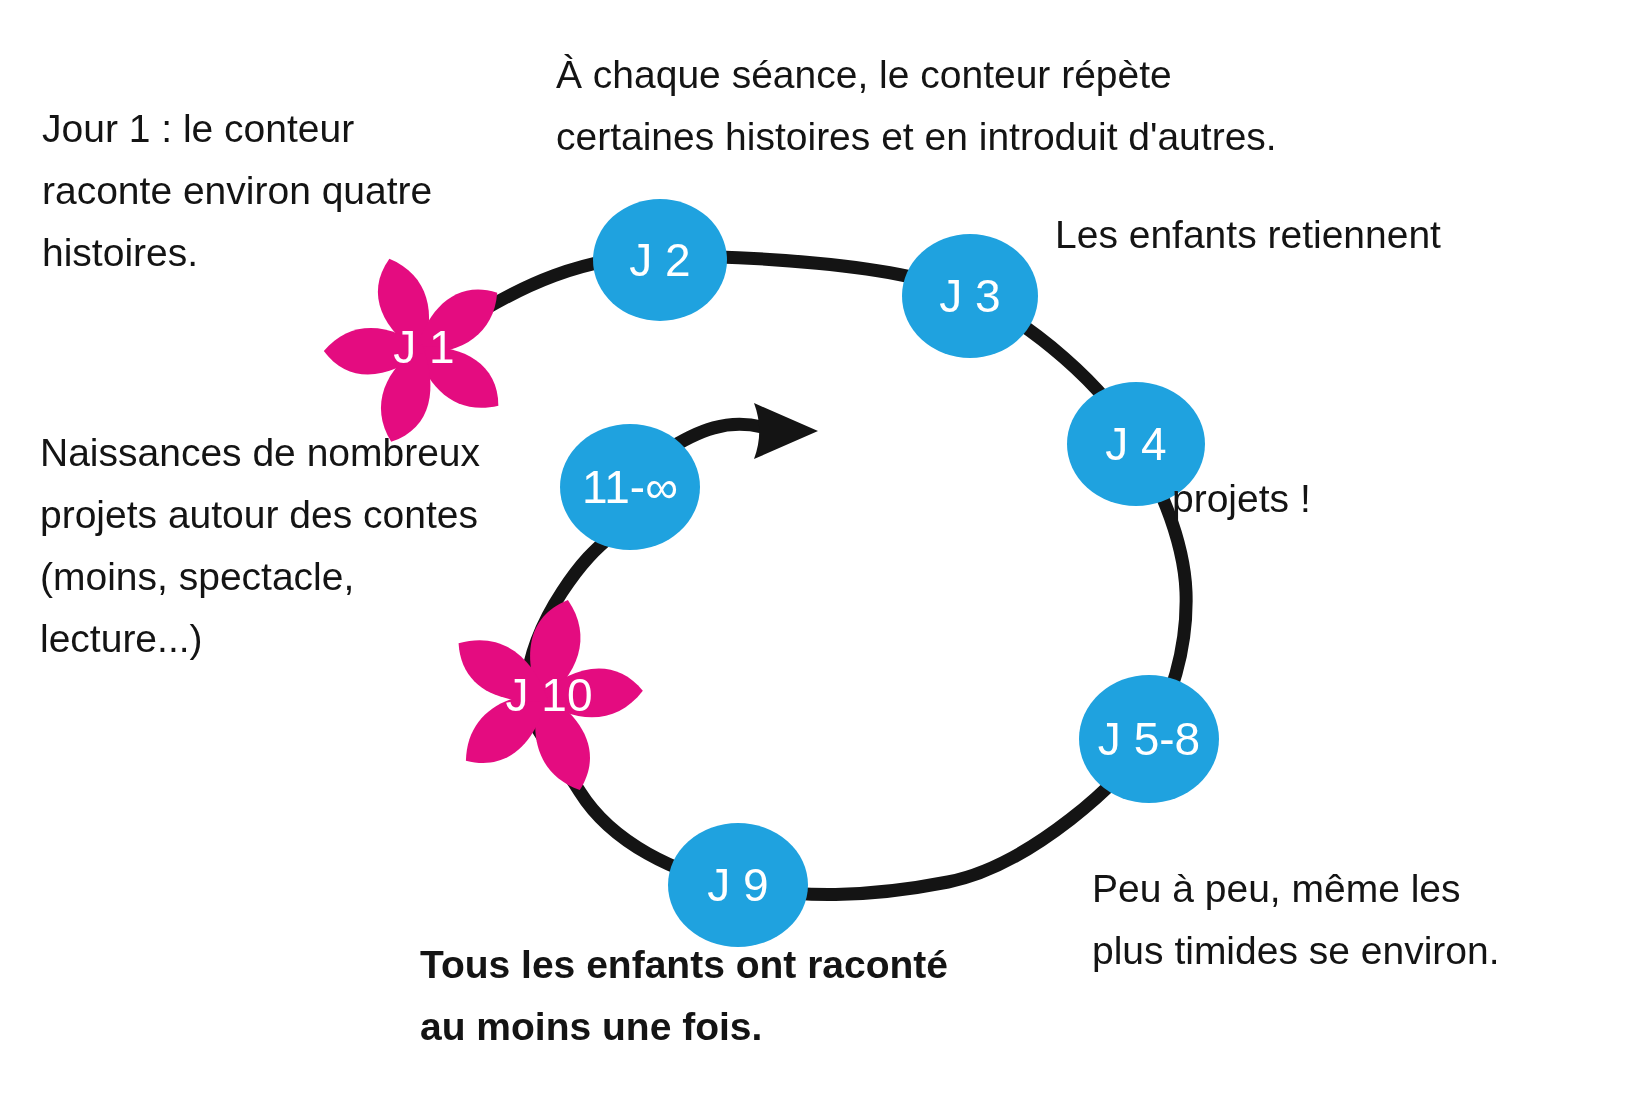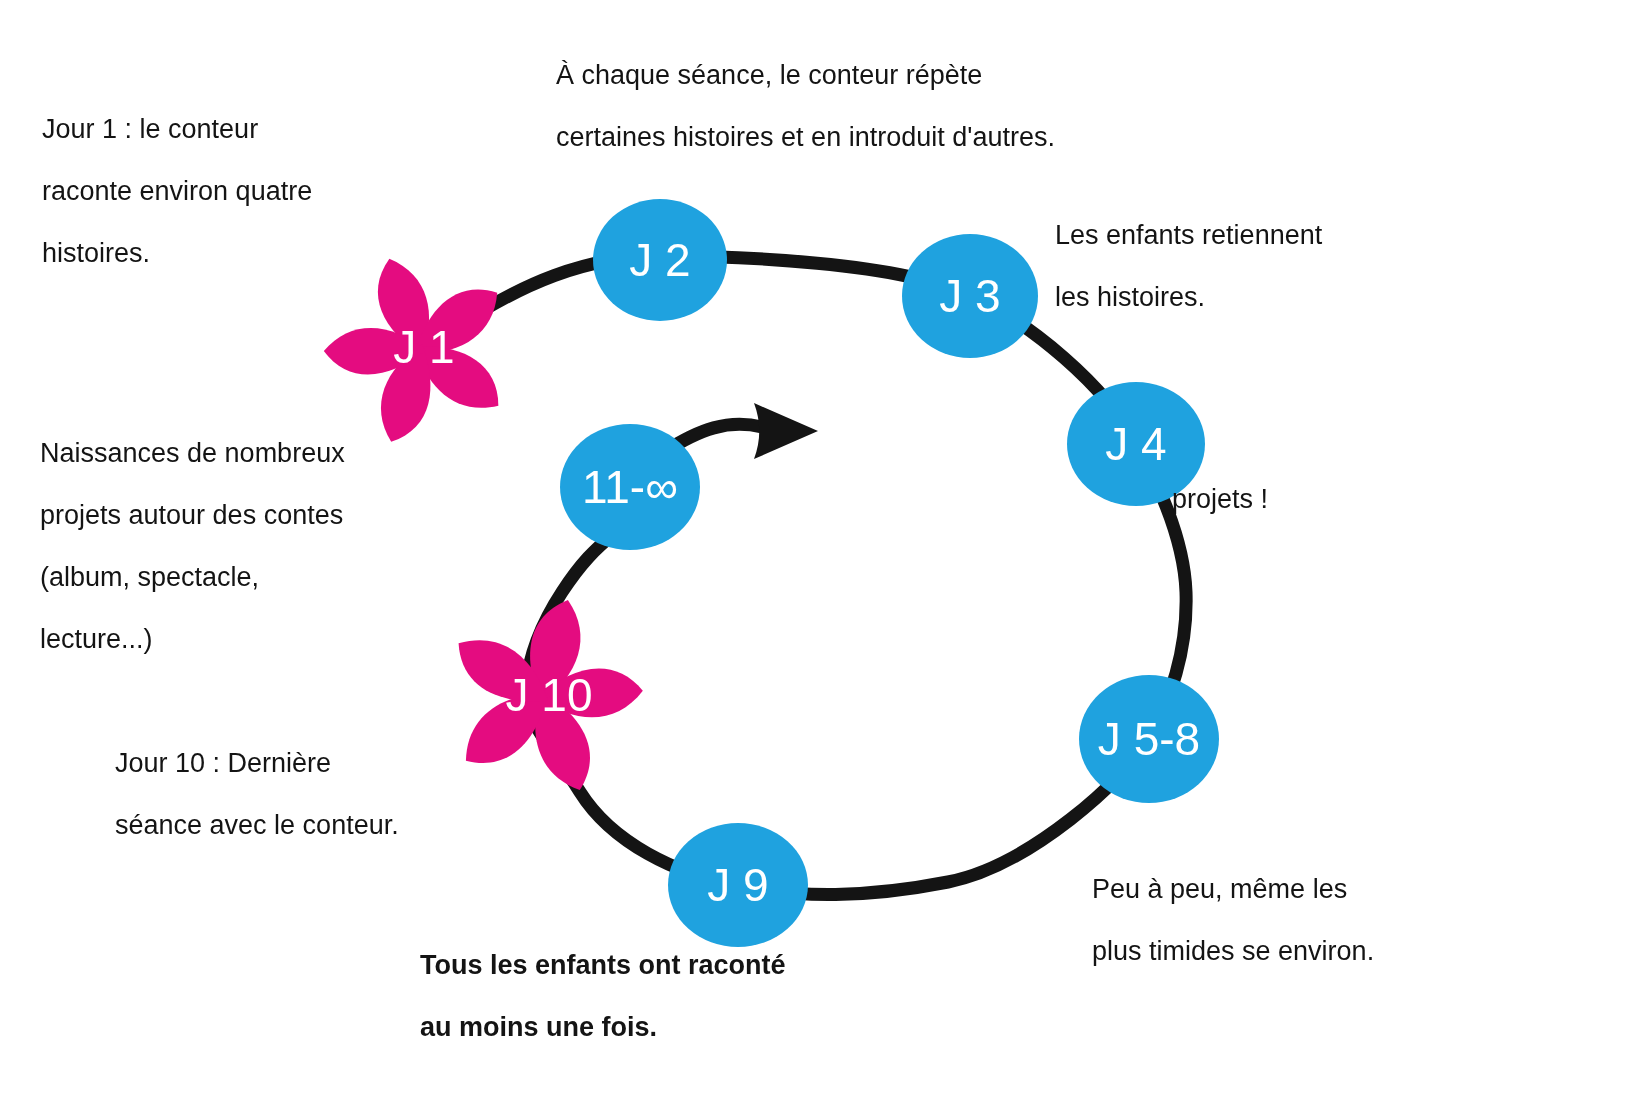--- a/index.html
+++ b/index.html
@@ -7,21 +7,21 @@
     position:relative;
     width:1632px;height:1100px;
     background:#ffffff;
     overflow:hidden;
     font-family:"Liberation Sans","DejaVu Sans",sans-serif;
     color:#141414;
   }
   #diagram-svg{position:absolute;left:0;top:0;}
   .ann{
     position:absolute;
-    font-size:27px;
+    font-size:39px;
     line-height:62px;
     white-space:nowrap;
     color:#141414;
   }
   .ann b{font-weight:400;}
   .node-label{
     font-family:"Liberation Sans","DejaVu Sans",sans-serif;
     font-size:46px;
     fill:#ffffff;
   }
@@ -118,38 +118,33 @@
     <div>histoires.</div>
   </div>
 
   <div class="ann" id="ann-seance">
     <div>À chaque séance, le conteur répète</div>
     <div>certaines histoires et en introduit d'autres.</div>
   </div>
 
   <div class="ann" id="ann-retiennent">
     <div>Les enfants retiennent</div>
-    <div>les histoires.</div>
   </div>
 
   <div class="ann" id="ann-naissances">
     <div>Naissances de nombreux</div>
     <div>projets autour des contes</div>
-    <div>(album, spectacle,</div>
+    <div>(moins, spectacle,</div>
     <div>lecture...)</div>
   </div>
 
   <div class="ann" id="ann-cayest">
     <div>projets !</div>
   </div>
 
-  <div class="ann" id="ann-jour10">
-    <div><b>Jour 10 :</b><span> Dernière</span></div>
-    <div>séance avec le conteur.</div>
-  </div>
 
   <div class="ann" id="ann-tous">
     <div>Tous les enfants ont raconté</div>
     <div>au moins une fois.</div>
   </div>
 
   <div class="ann" id="ann-peu">
     <div>Peu à peu, même les</div>
     <div>plus timides se environ.</div>
   </div>

